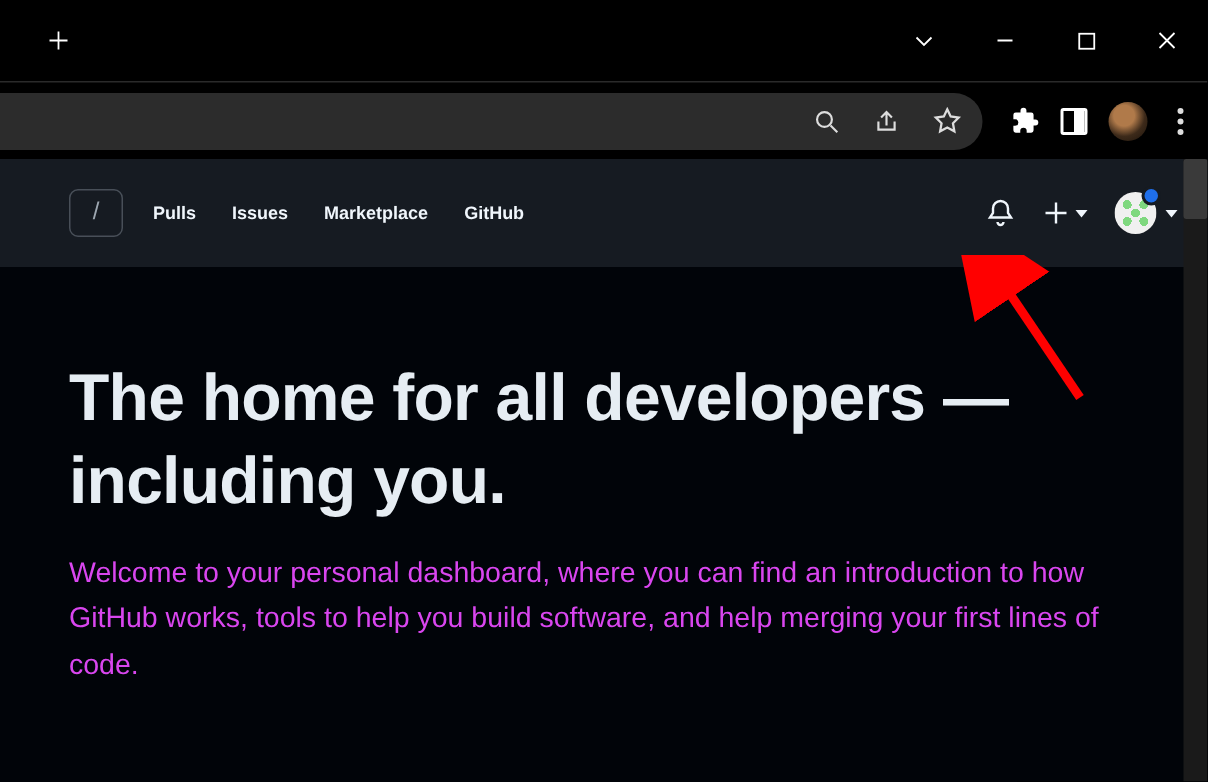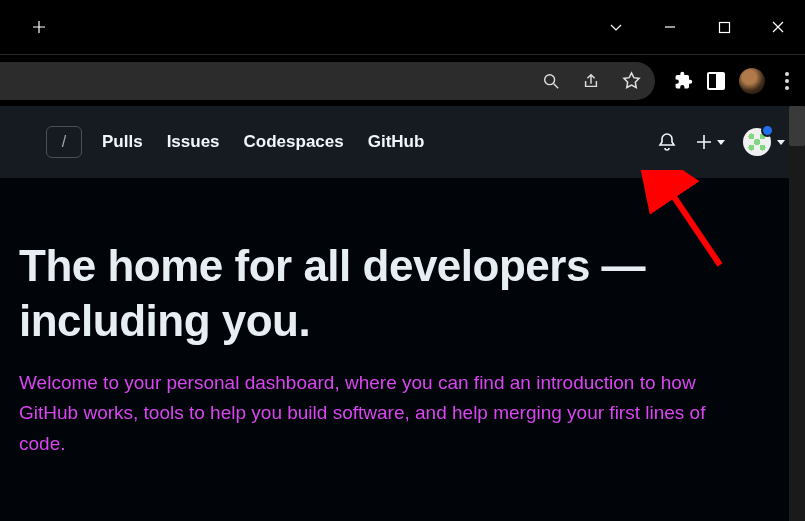--- a/index.html
+++ b/index.html
@@ -68,21 +68,21 @@
     align-items:center;
     padding:0 20px 0 0;
     gap:20px;
   }
   .search-slash {
     width:36px; height:32px; border:1px solid #484f58; border-radius:6px;
     display:flex; align-items:center; justify-content:center;
     color:#9da7b1; font-size:16px; margin-left:46px;
   }
   .gh-nav { display:flex; gap:24px; align-items:center; }
-  .gh-nav a { color:#f0f6fc; font-weight:600; font-size:17px; text-decoration:none; }
+  .gh-nav a { color:#f0f6fc; font-weight:600; font-size:12px; text-decoration:none; }
   .gh-spacer { flex:1; }
   .gh-icons { display:flex; align-items:center; gap:18px; }
   .gh-icon { color:#f0f6fc; display:flex; align-items:center; }
   .gh-icon svg { stroke:#f0f6fc; stroke-width:1.6; fill:none; }
   .plus-group { display:flex; align-items:center; gap:4px; }
   .caret-down { width:0; height:0; border-left:4px solid transparent; border-right:4px solid transparent; border-top:5px solid #f0f6fc; }
   .gh-avatar-wrap { display:flex; align-items:center; gap:6px; position:relative; }
   .gh-avatar {
     width:28px; height:28px; border-radius:50%;
     background: #f0f0f0;
@@ -92,21 +92,21 @@
                       radial-gradient(circle at 70% 70%, #7fd87f 0 3px, transparent 3px),
                       radial-gradient(circle at 50% 50%, #7fd87f 0 3px, transparent 3px);
   }
   .notif-dot {
     position:absolute; top:-4px; left:18px; width:13px; height:13px; border-radius:50%;
     background:#1f6feb; border:2px solid #161b22;
   }
 
   
   .main {
-    padding: 60px 46px 0 19px;
+    padding: 60px 46px 0 46px;
     background:#010409;
     height: calc(521px - 54px - 52px - 72px);
   }
   .hero-title {
     font-size:44px;
     font-weight:600;
     line-height:1.25;
     color:#e6edf3;
     letter-spacing:-0.5px;
     margin-bottom:20px;
@@ -198,21 +198,21 @@
   </div>
 </div>
 
 <div class="gh-header">
   <div class="search-slash">
     <span>/</span>
   </div>
   <nav class="gh-nav">
     <a>Pulls</a>
     <a>Issues</a>
-    <a>Codespaces</a>
+    <a>Marketplace</a>
     <a>GitHub</a>
   </nav>
   <div class="gh-spacer"></div>
   <div class="gh-icons">
     <span class="gh-icon">
       <svg width="20" height="20" viewBox="0 0 20 20">
           <path d="M10 2a5 5 0 0 0-5 5v3l-2 3h14l-2-3V7a5 5 0 0 0-5-5zM8 16a2 2 0 0 0 4 0"></path>
         </svg>
     </span>
     <span class="gh-icon plus-group">

